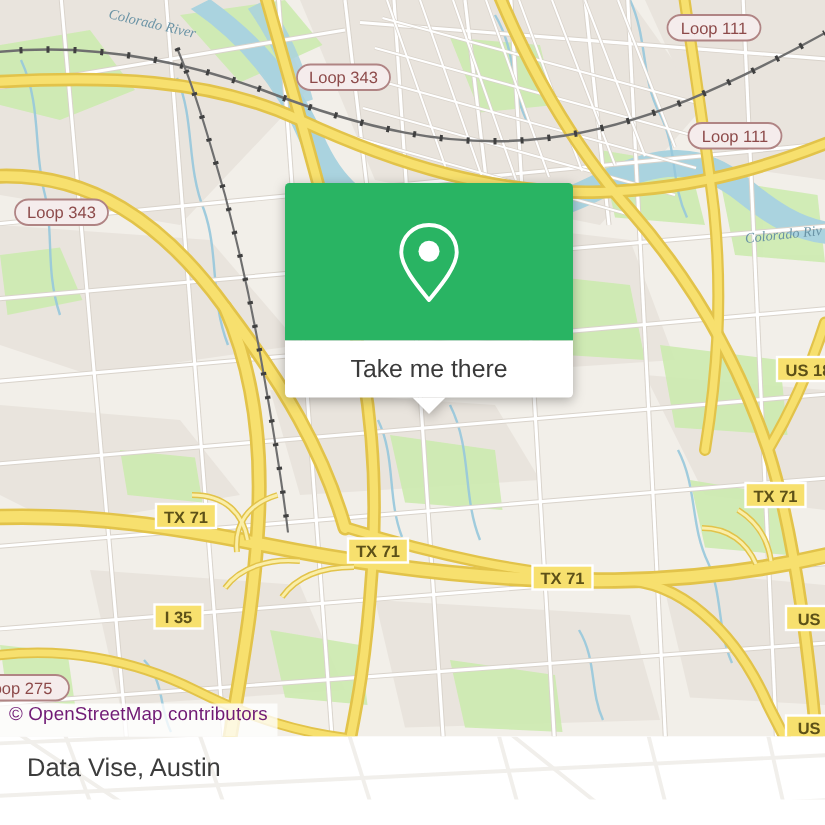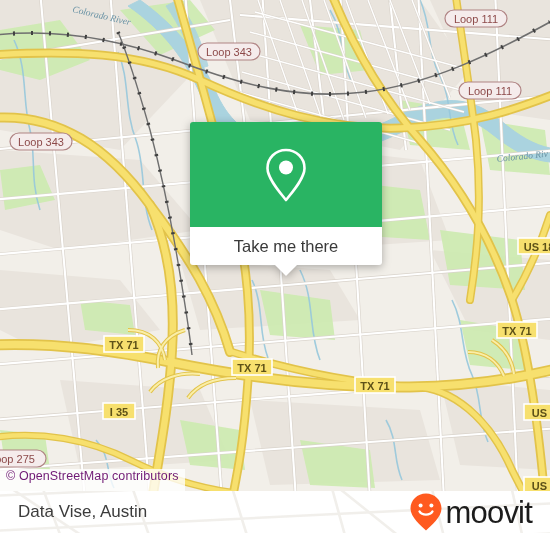--- a/index.html
+++ b/index.html
@@ -423,24 +423,15 @@
           <path d="M130,-10 L158,70"></path>
         <path d="M230,-10 L255,70"></path>
           <path d="M330,-10 L352,70"></path>
         <path d="M430,-10 L450,70"></path>
           <path d="M510,-10 L528,70"></path>
         <path d="M0,-10 L120,70"></path>
           <path d="M330,-10 L430,70"></path>
       </g>
     </svg>
     <span id="footer-title">Data Vise, Austin</span>
-    <div id="brand">
-      <svg width="34" height="40" viewBox="0 0 34 40">
-        <path d="M17 1.5 C8.3 1.5 1.5 8.2 1.5 16.5 C1.5 25.5 12 33.5 17 38.5 C22 33.5 32.5 25.5 32.5 16.5 C32.5 8.2 25.7 1.5 17 1.5 Z" fill="#ff5a1f"></path>
-        <circle cx="11.6" cy="13.6" r="2.0" fill="#ffffff"></circle>
-        <circle cx="22.4" cy="13.6" r="2.0" fill="#ffffff"></circle>
-        <path d="M10.5 19.4 C13 23.6 21 23.6 23.5 19.4" stroke="#ffffff" stroke-width="2.3" fill="none" stroke-linecap="round"></path>
-      </svg>
-      <span id="brand-word">moovit</span>
-    </div>
   </div>
 
 </div>
 
 </body></html>

